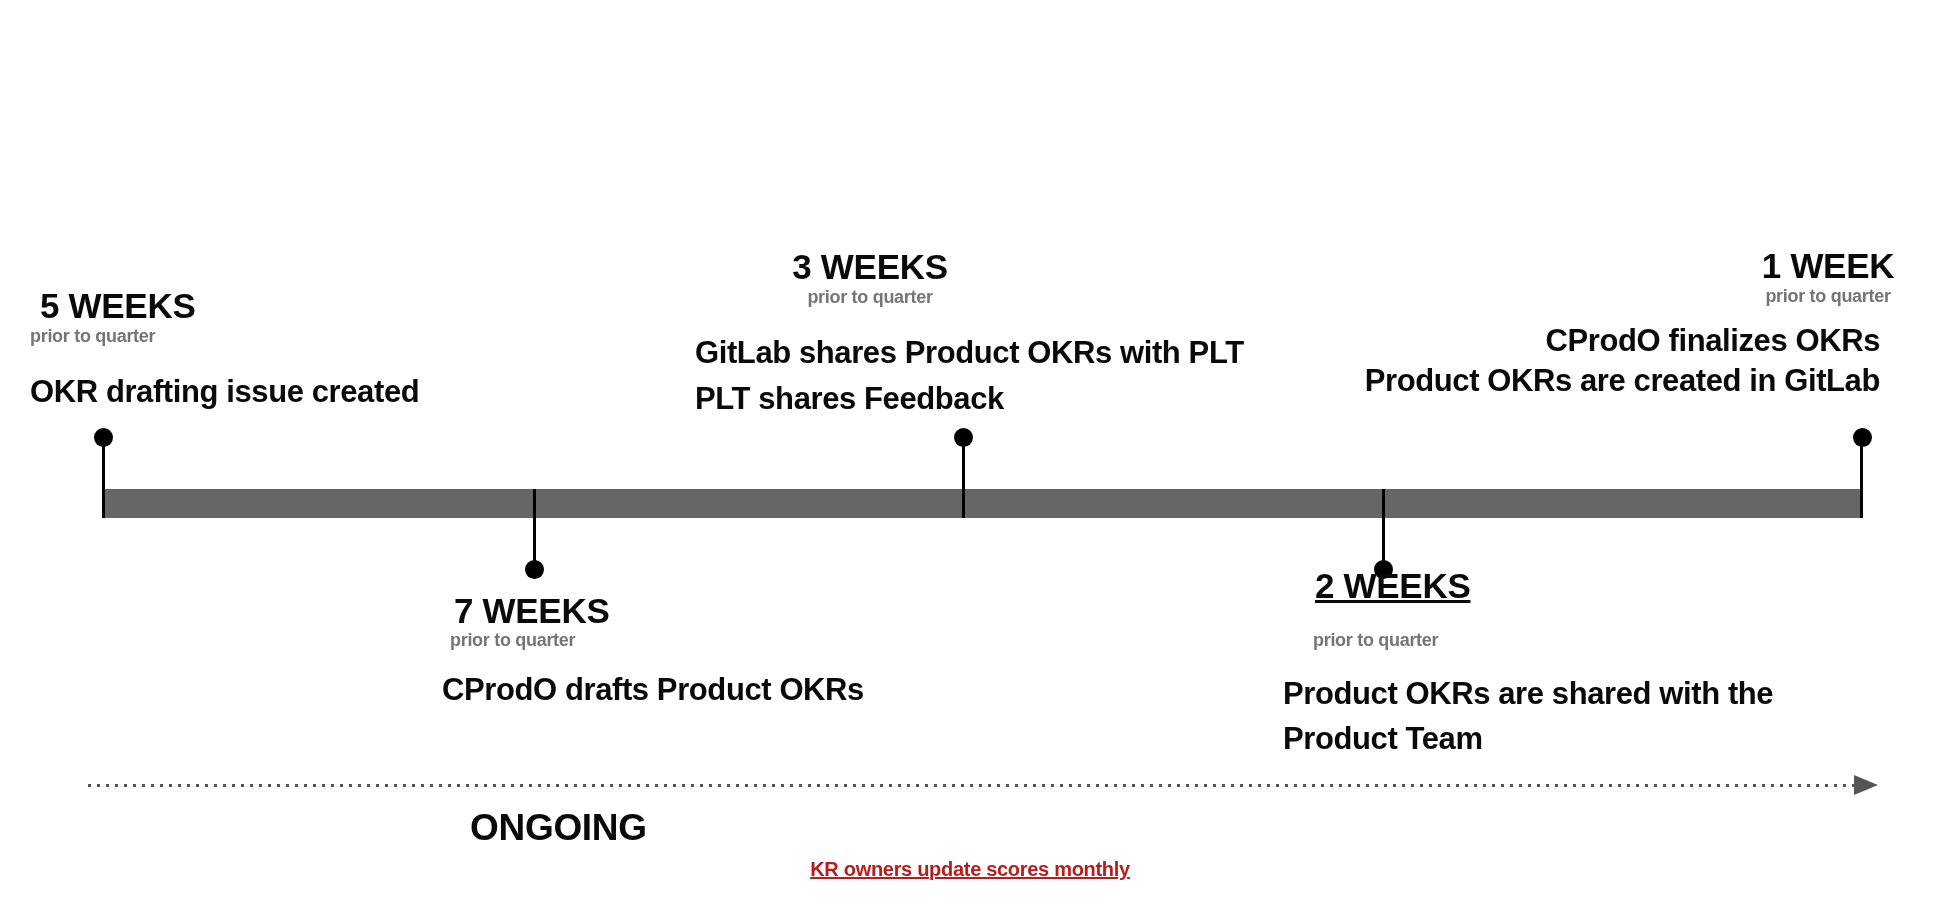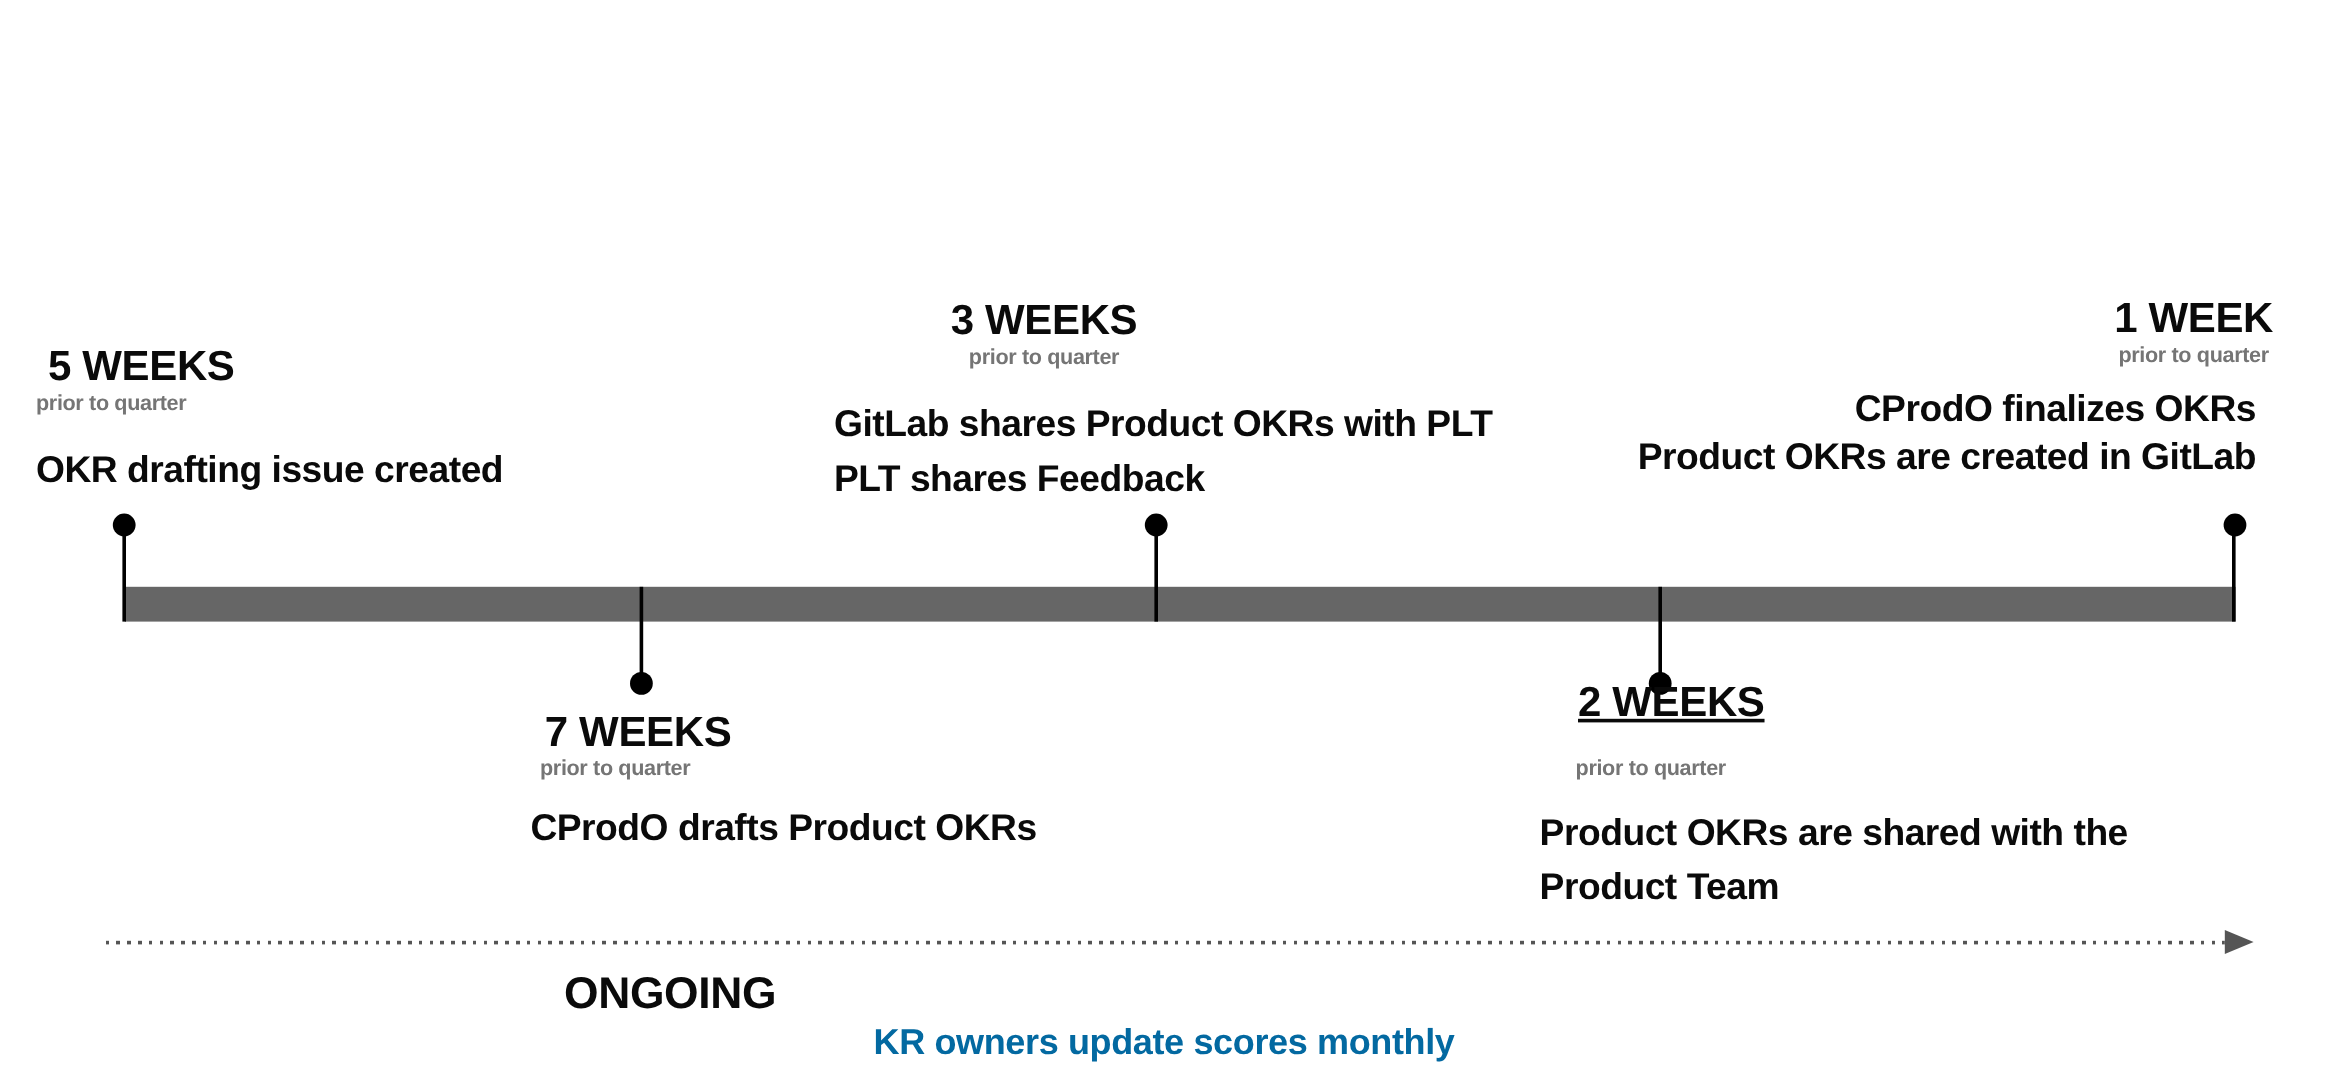--- a/index.html
+++ b/index.html
@@ -121,24 +121,25 @@
     line-height: 40px;
     color: #0a0a0a;
     letter-spacing: -0.3px;
   }
   .ongoing-subtitle {
     position: absolute;
     left: 470px;
     top: 852px;
     width: 1000px;
     text-align: center;
-    font-size: 30px;
+    font-size: 20px;
     line-height: 34px;
-    color: #0369a1;
+    color: #b91c1c;
     letter-spacing: -0.3px;
+    text-decoration: underline;
   }
 </style>
 </head>
 <body>
 
 <div class="canvas">
 
   <div class="bar"></div>
 
   <div class="stem s5"></div>

